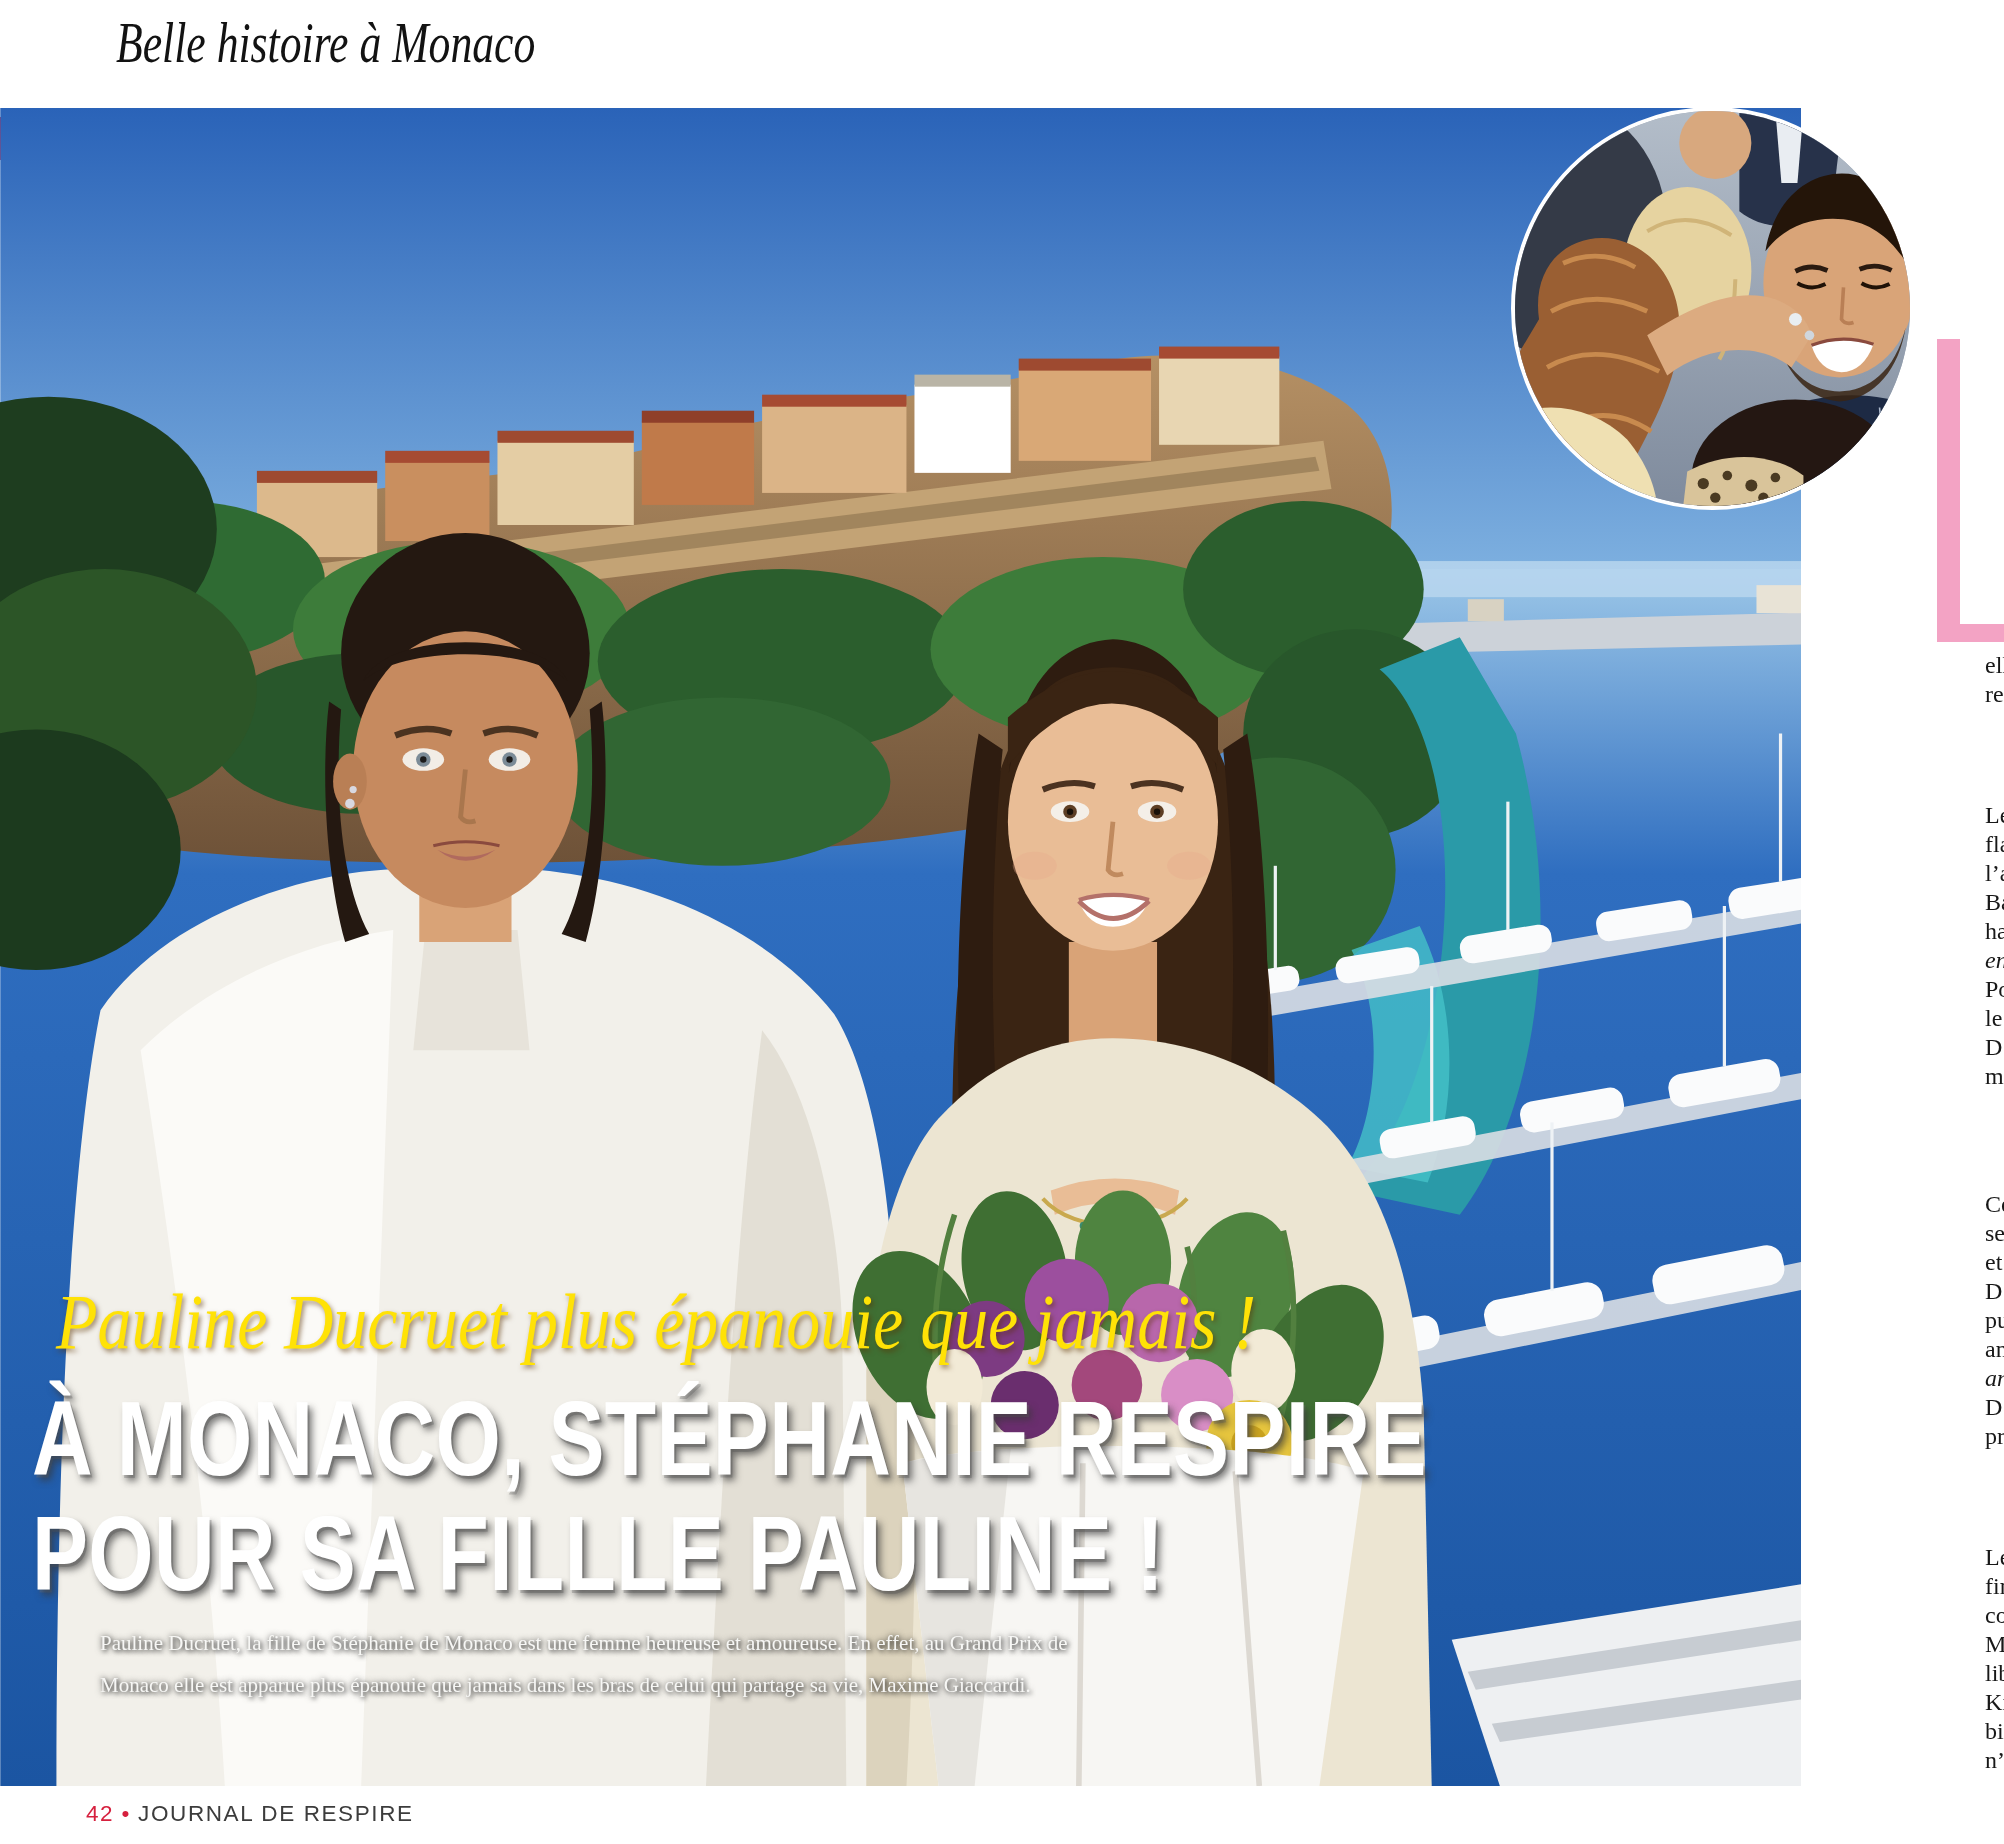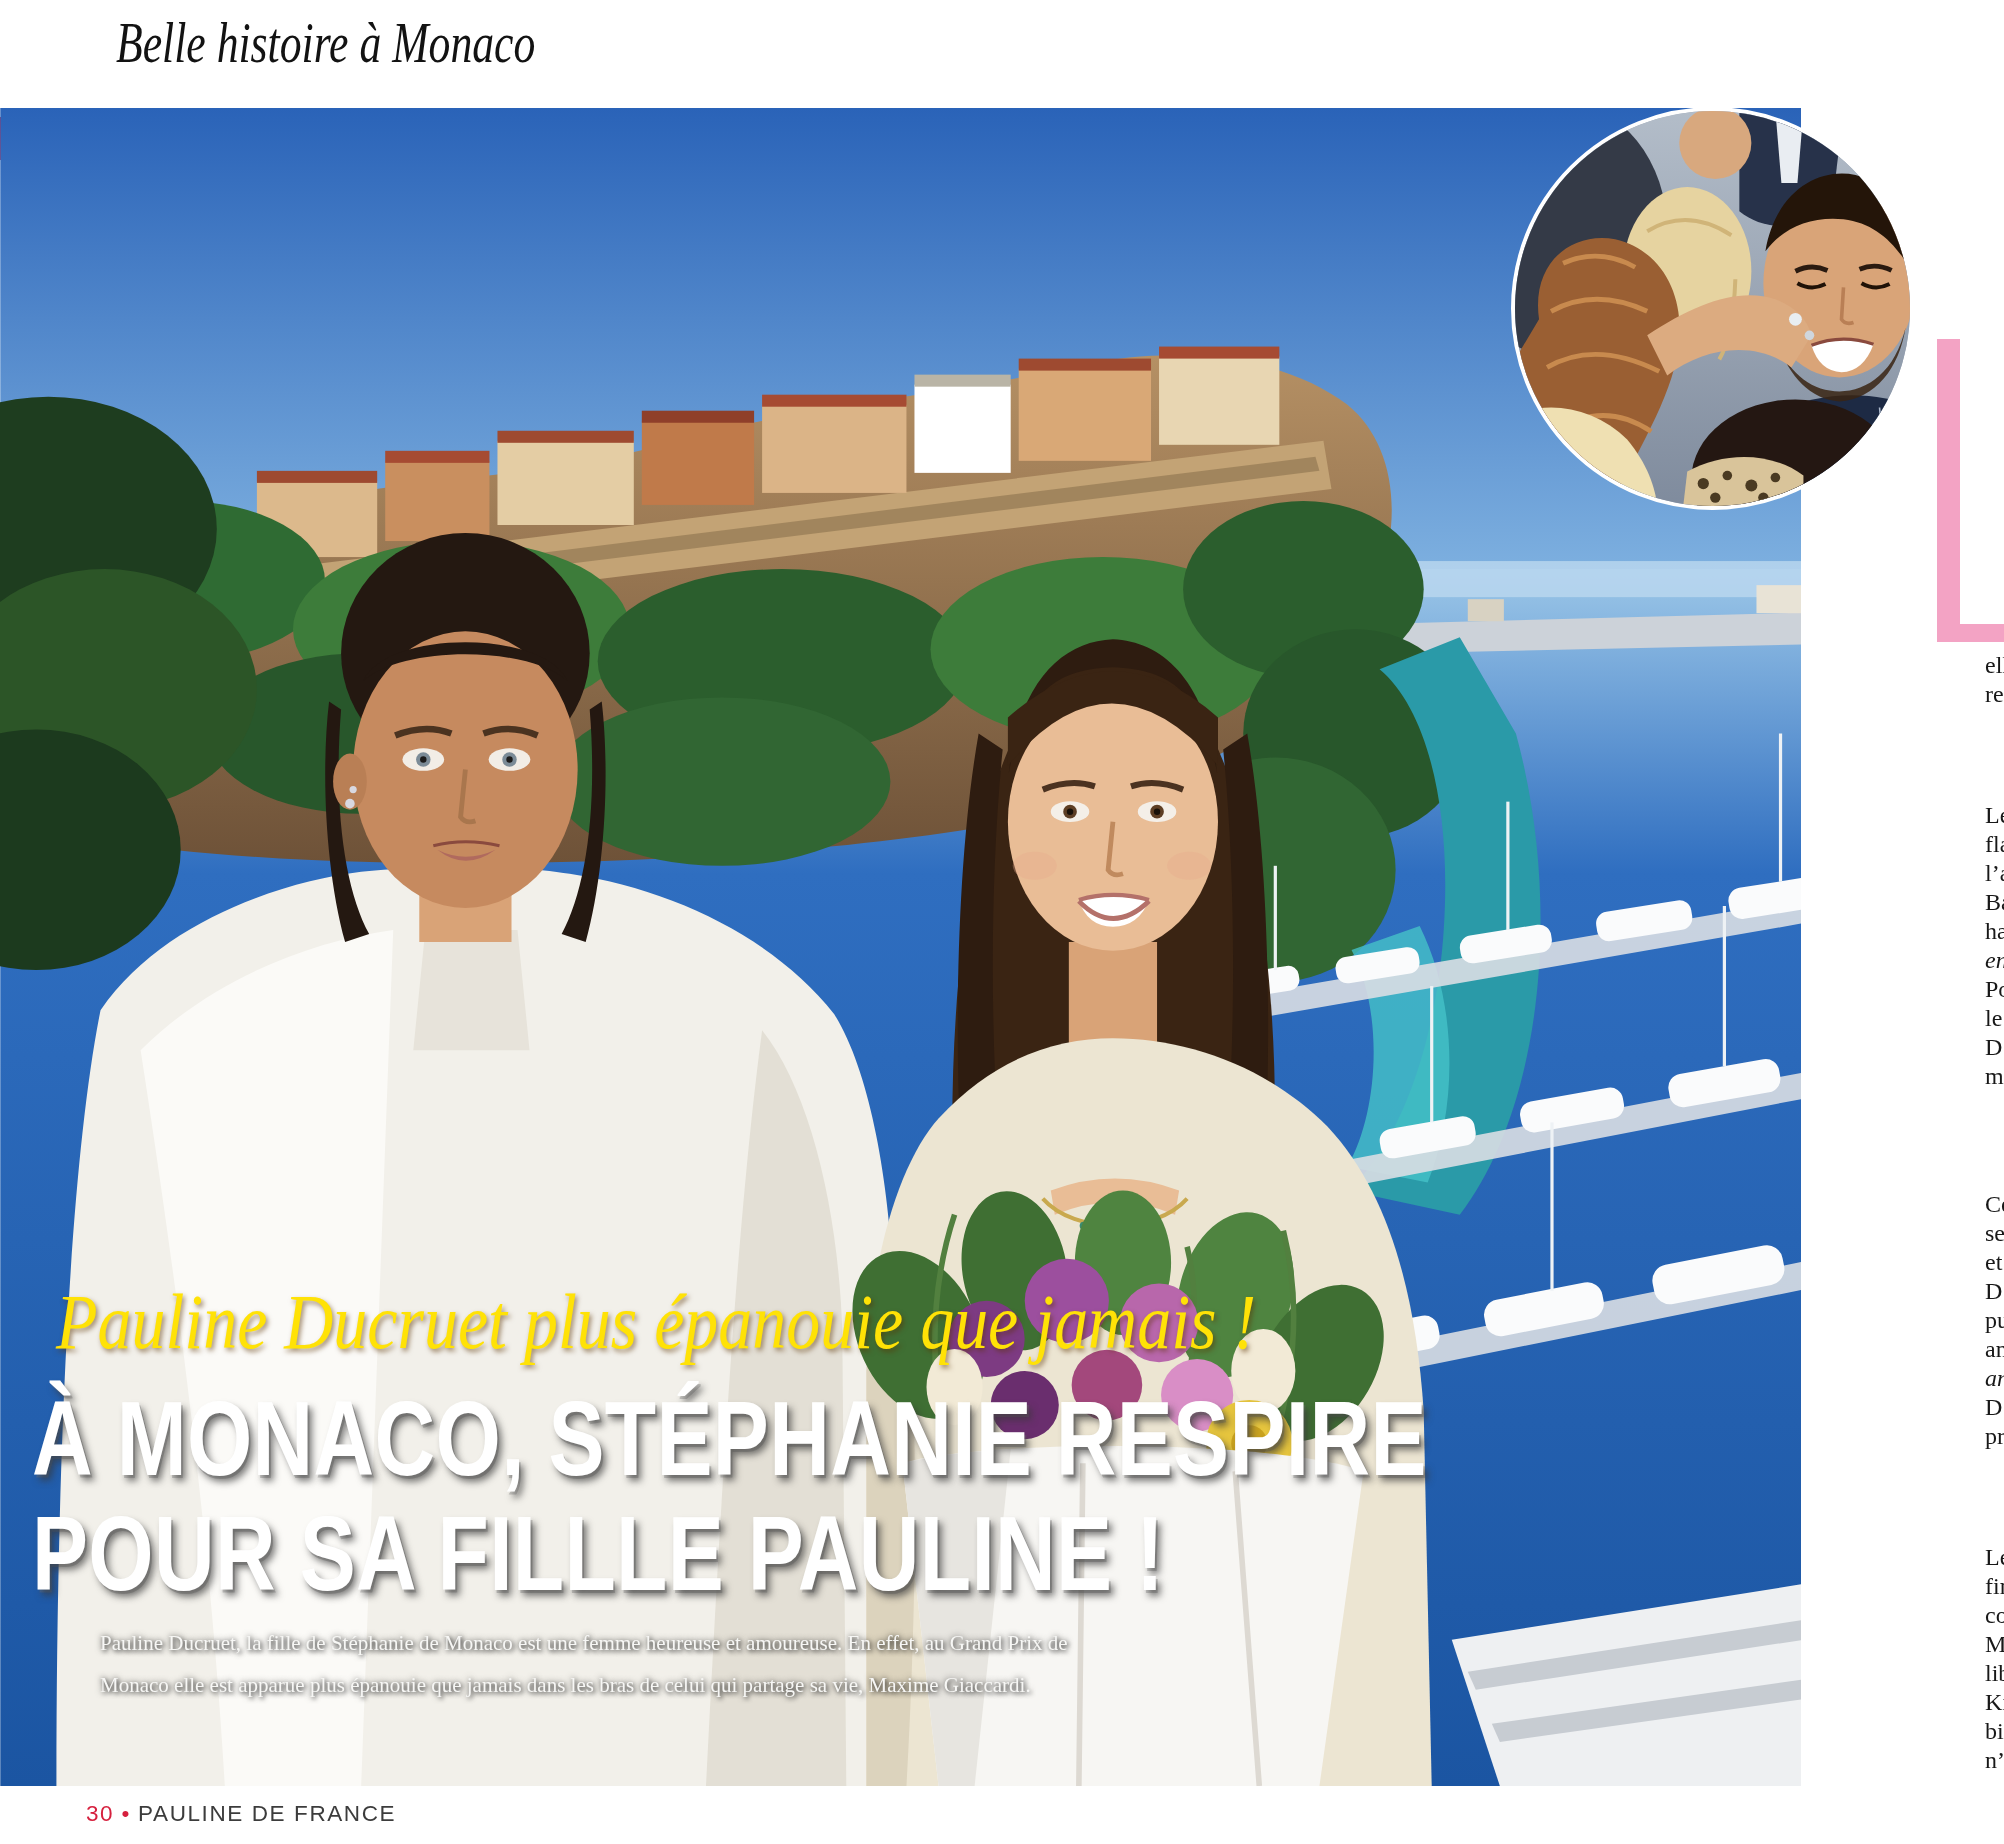--- a/index.html
+++ b/index.html
@@ -344,17 +344,17 @@
     <p class="body xb1"><span>Le couple était installé à l’une des tables et a attiré tous les regards. Et tous les flashs des photographes ! Il faut dire que ces deux-là étaient collés l’un à l’autre, n’arrêtant pas de se taquiner, de se dévorer des yeux. Au menu ? Baisers enflammés, tendres caresses et fous rires. Le duo était en parfaite harmonie : </span><em>« Ils semblaient plus heureux que jamais ! On aurait dit deux ados ensemble, ils faisaient vraiment plaisir à voir »</em><span>, a confié un témoin de la scène. Pour rappel, Pauline Ducruet est une designer qui a fait ses premiers pas dans le monde de la mode en 2019 avec le lancement de sa marque Alter Designs. D’ailleurs, c’est seule qu’elle a pris la pose sur le tapis rouge, comme pour marquer son indépendance.</span></p>
 
     <h2 class="xhead xh2">Bientôt le mariage ?</h2>
     <p class="body xb2"><span>Cela fait des années que la nièce d’Albert II de Monaco et Maxime Giaccardi se connaissent. Ils ont été amis pendant des années, avant de tomber amoureux et de laisser naître leur histoire d’amour. Depuis, ils ne se quittent plus. D’ailleurs, le 4 mai dernier, celui qui est entrepreneur dans la principauté a publié une photo de sa compagne sur Instagram, capturée le jour de son anniversaire. En commentaire de l’image ? Une tendre déclaration : </span><em>« Joyeux anniversaire à cette petite tornade, ma meilleure amie et l’amour de ma vie »</em><span>. D’après de nombreuses sources, ils seraient très amoureux et auraient pour projet de se marier, même si Maxime n’a pas encore posé le genou au sol.</span></p>
 
     <h2 class="xhead xh3">Qui est Maxime Giaccardi ?</h2>
     <p class="body xb3"><span>Le jeune homme dirige trois entreprises. Tout d’abord, il est le directeur financier de la société Infinity Homes. Ensuite, il fait partie des associés de la compagnie de yacht Shoreside Support, connue aux États-Unis et à Monaco. Mais ce n’est pas tout ! Maxime Giaccardi possède également un restaurant libanais qui connaît un grand succès sur le Rocher, et qui s’appelle Mezze Kitchen. Sur son compte Instagram, il donne l’impression de mener une vie bien remplie, multipliant les voyages et les activités. Pourtant, le Monégasque n’oublie jamais d’avoir une parole ou un post pour sa petite amie... </span><em></em><span></span></p>
   </div>
 
   <div class="folio folio-left">
-    <span class="red">30</span><span class="bullet">•</span><span class="gray">PAULINE DE FRANCE</span>
+    <span class="red">42</span><span class="bullet">•</span><span class="gray">JOURNAL DE RESPIRE</span>
   </div>
 
 </div>
 
 
 </body></html>

